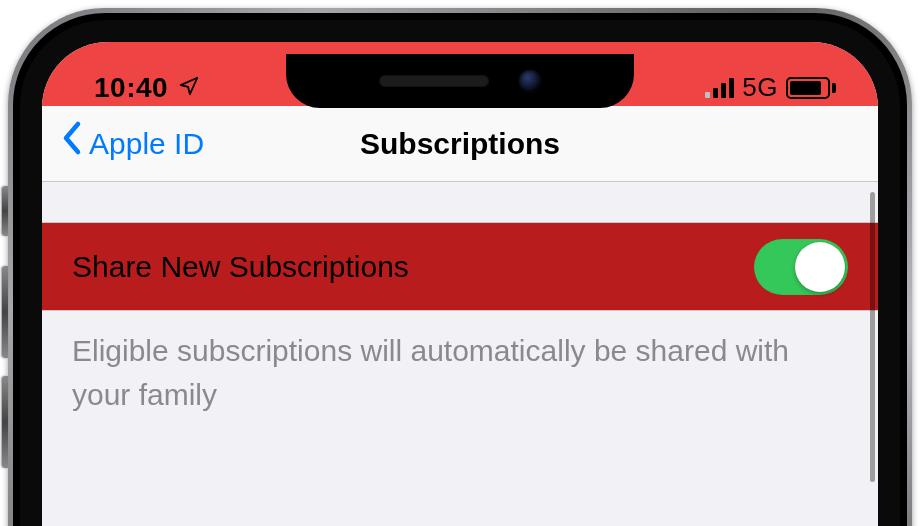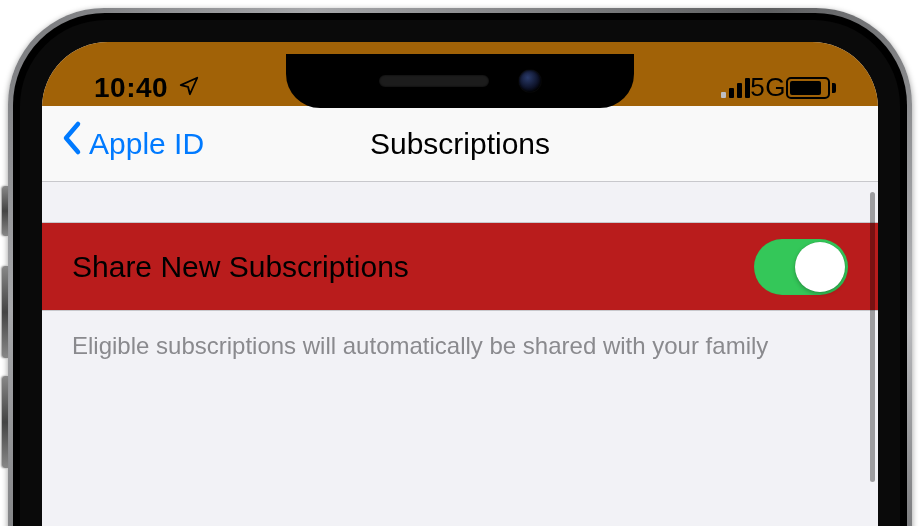--- a/index.html
+++ b/index.html
@@ -70,32 +70,32 @@
   .camera {
     width: 22px; height: 22px;
     border-radius: 50%;
     background: radial-gradient(circle at 40% 35%, #2a3b6b 0%, #0d1228 55%, #000 80%);
     box-shadow: inset 0 0 3px #000, 0 0 1px #333;
   }
 
   
   .statusbar {
     height: 64px;
-    background: #a16207;
+    background: #ef4444;
     display: flex;
     align-items: center;
     padding: 0 36px;
     font-size: 28px;
     font-weight: 600;
     letter-spacing: .5px;
     color: #000;
     position: relative;
   }
   .statusbar .left { display:flex; align-items:center; gap:10px; position:absolute; left:52px; top:30px;}
-  .statusbar .right { display:flex; align-items:center; gap:0; position:absolute; right:42px; top:30px;}
+  .statusbar .right { display:flex; align-items:center; gap:8px; position:absolute; right:42px; top:30px;}
   .location-icon { display:inline-block; }
   .signal { display:flex; align-items:flex-end; gap:3px; height:20px;}
   .signal span { width:5px; background:#000; border-radius:1px;}
   .signal span.dim { background:#bfbfc3;}
   .net-label { font-size:26px; font-weight:500; }
   .battery { display:flex; align-items:center; }
   .battery .body { width:44px; height:22px; border:2.5px solid #000; border-radius:5px; position:relative;}
   .battery .fill { position:absolute; left:2px; top:2px; bottom:2px; width:78%; background:#000; border-radius:2px;}
   .battery .cap { width:4px; height:10px; background:#000; border-radius:0 2px 2px 0; margin-left:2px;}
 
@@ -109,21 +109,21 @@
     padding: 0 20px;
   }
   .back {
     display:flex; align-items:center; gap:5px;
     color:#007aff; font-size:30px; font-weight:400;
     position:absolute; left:18px;
   }
   .back .chev { font-size:42px; line-height:1; font-weight:400; margin-top:-4px;}
   .title {
     position:absolute; left:50%; transform:translateX(-50%);
-    font-size:30px; font-weight:400; color:#000;
+    font-size:30px; font-weight:700; color:#000;
   }
 
   
   .spacer { height:42px; border-bottom:1px solid #c8c8cc; border-top:1px solid #c8c8cc; margin-top:-1px;}
   .row {
     background:#b91c1c;
     border-bottom:1px solid #c8c8cc;
     height:88px;
     display:flex; align-items:center; justify-content:space-between;
     padding: 0 30px;
@@ -135,21 +135,21 @@
     box-shadow: inset 0 0 1px rgba(0,0,0,.15);
   }
   .toggle .knob {
     position:absolute; right:3px; top:3px;
     width:50px; height:50px; border-radius:50%;
     background:#fff;
     box-shadow:0 2px 4px rgba(0,0,0,.25), 0 0 1px rgba(0,0,0,.2);
   }
   .footer {
     padding: 18px 30px 0 30px;
-    font-size:24px; line-height:1.45;
+    font-size:30px; line-height:1.45;
     color:#8a8a8e;
   }
 
   .scroll-indicator {
     position:absolute; right:3px; top:150px; width:5px; height:290px;
     background: rgba(0,0,0,.35); border-radius:3px;
   }
 </style>
 </head>
 <body>

